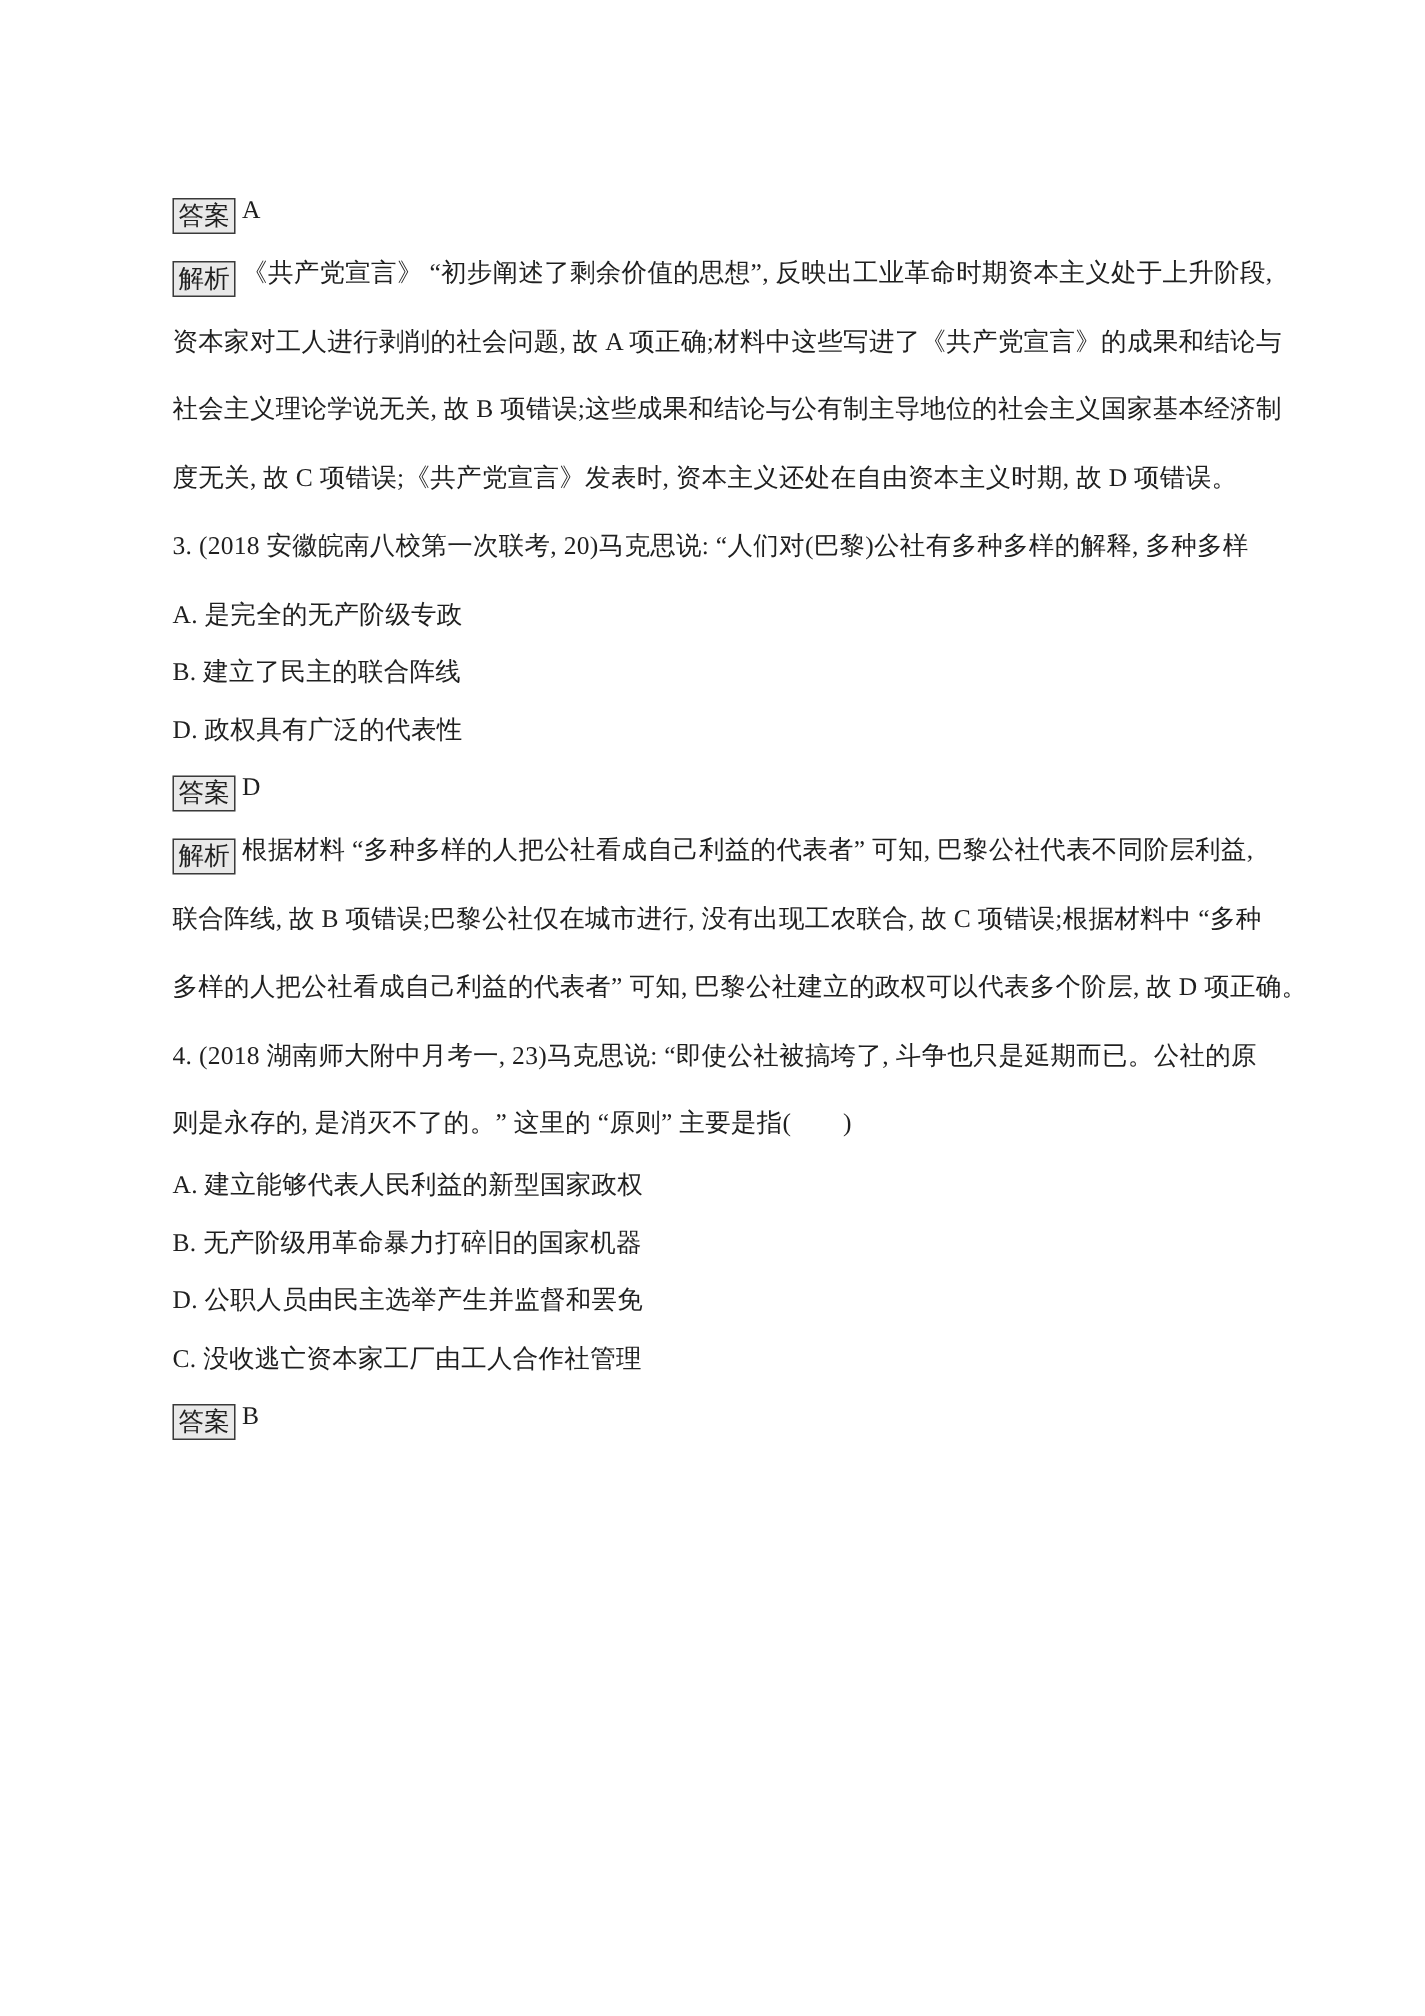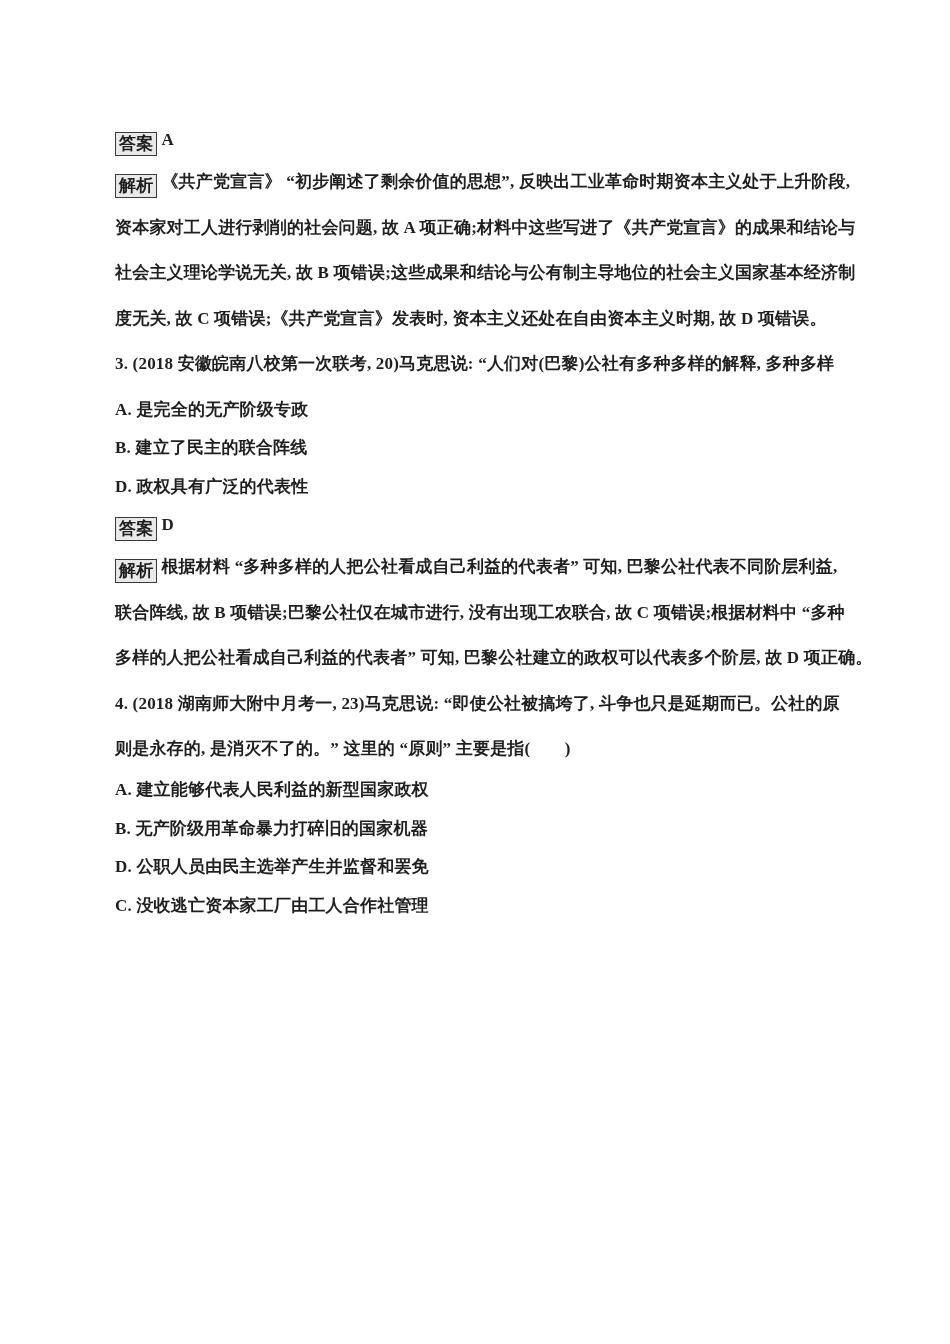--- a/index.html
+++ b/index.html
@@ -6,21 +6,20 @@
   html, body {
     width: 950px; height: 1344px;
     background: #ffffff;
     font-family: "Liberation Serif", "DejaVu Serif", serif;
     overflow: hidden;
   }
   .page {
     position: relative;
     width: 950px; height: 1344px;
     background: #ffffff;
-    font-weight: bold;
   }
   .doc {
     position: absolute;
     left: 115px; top: 128px;
     width: 760px;
   }
   .line {
     white-space: nowrap;
     font-size: 17px;
     line-height: 24px;
@@ -61,14 +60,15 @@
       <div class="line r-answer"><span class="label-box">答案</span><span class="line-text">D</span></div>
       <div class="line r-para"><span class="label-box">解析</span><span class="line-text">根据材料 “多种多样的人把公社看成自己利益的代表者” 可知, 巴黎公社代表不同阶层利益,</span></div>
       <div class="line r-para"><span class="line-text">联合阵线, 故 B 项错误;巴黎公社仅在城市进行, 没有出现工农联合, 故 C 项错误;根据材料中 “多种</span></div>
       <div class="line r-para"><span class="line-text">多样的人把公社看成自己利益的代表者” 可知, 巴黎公社建立的政权可以代表多个阶层, 故 D 项正确。</span></div>
       <div class="line r-para"><span class="line-text">4. (2018 湖南师大附中月考一, 23)马克思说: “即使公社被搞垮了, 斗争也只是延期而已。公社的原</span></div>
       <div class="line r-qend"><span class="line-text">则是永存的, 是消灭不了的。” 这里的 “原则” 主要是指(　　)</span></div>
       <div class="line r-opt"><span class="line-text">A. 建立能够代表人民利益的新型国家政权</span></div>
       <div class="line r-opt"><span class="line-text">B. 无产阶级用革命暴力打碎旧的国家机器</span></div>
       <div class="line r-opt"><span class="line-text">D. 公职人员由民主选举产生并监督和罢免</span></div>
       <div class="line r-opt"><span class="line-text">C. 没收逃亡资本家工厂由工人合作社管理</span></div>
+      <div class="line r-answer"><span class="label-box">答案</span><span class="line-text">B</span></div>
     </div>
 </div>
 
 </body></html>

